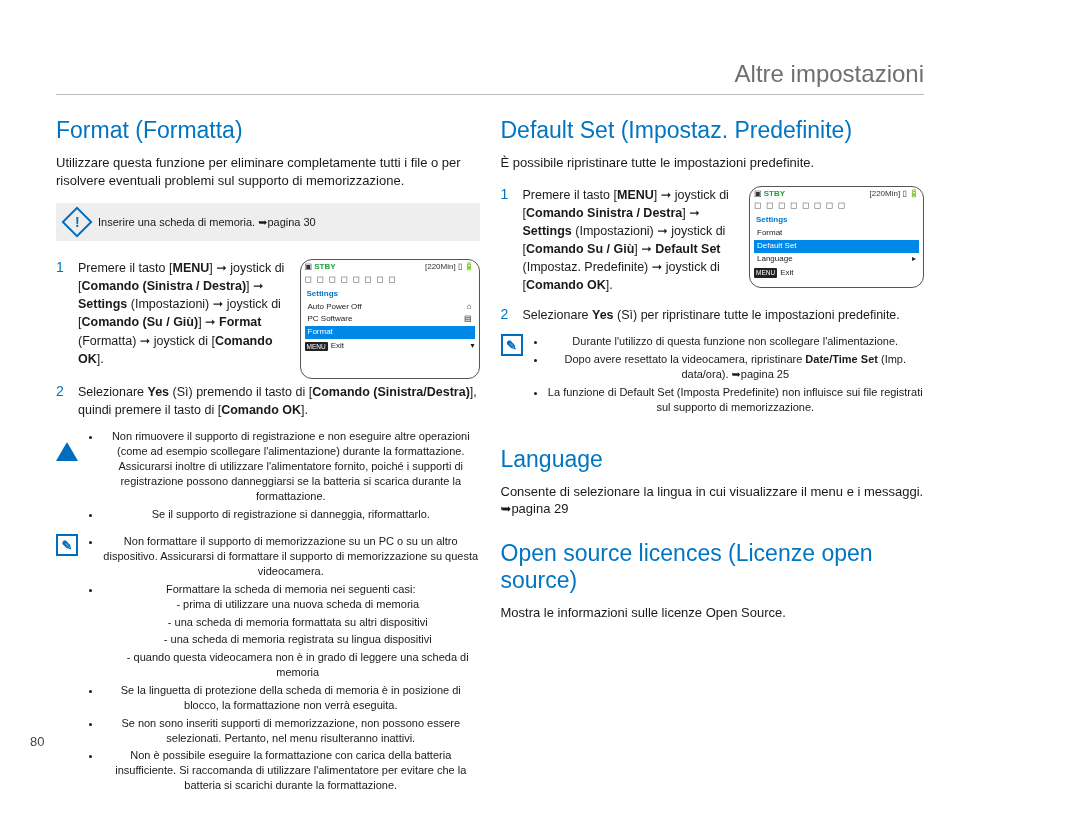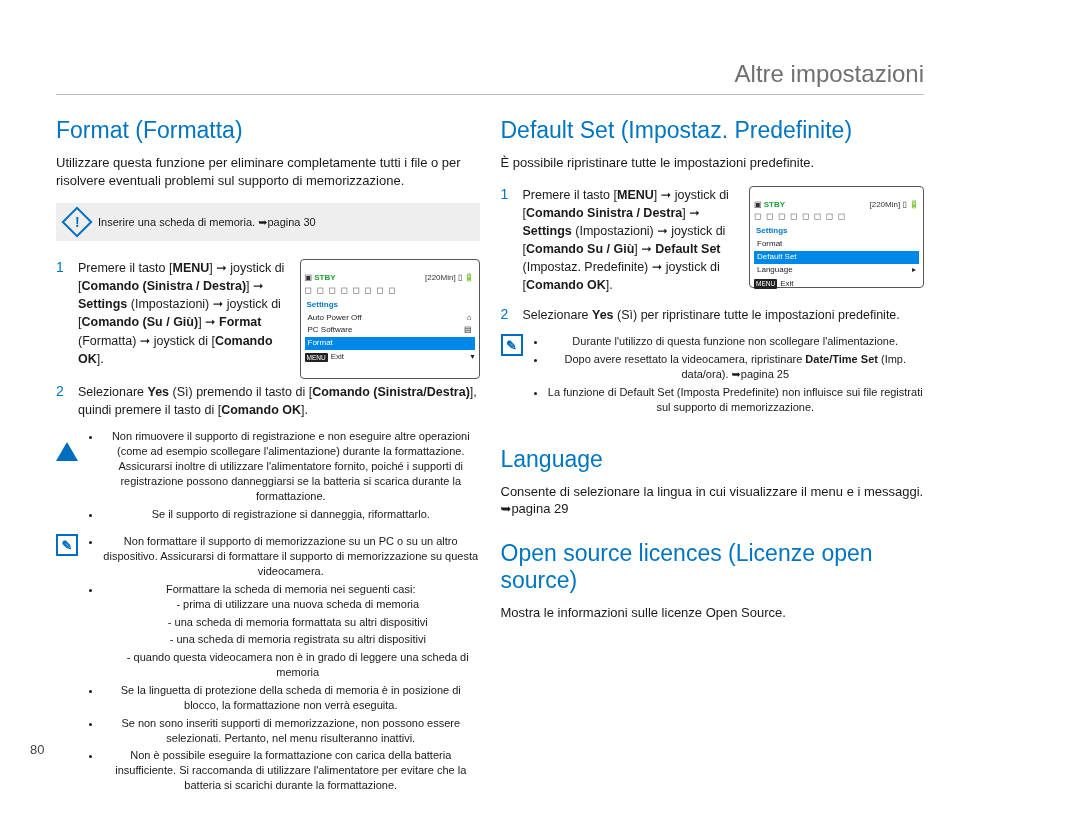--- a/index.html
+++ b/index.html
@@ -110,24 +110,24 @@
   .step-text b { font-weight: 700; }
   .two-split {
     display: flex;
     gap: 10px;
   }
   .two-split .txtcol { flex:1; }
   .lcd {
     width: 180px;
     height: 120px;
     border: 1px solid #555;
-    border-radius: 4px;
+    border-radius: 12px;
     background: #fff;
     box-sizing: border-box;
-    padding: 14px 4px;
+    padding: 3px 4px;
     font-size: 8px;
     line-height: 1.1;
     flex-shrink: 0;
   }
   .lcd-small {
     width: 175px;
     height: 102px;
   }
   .lcd-top {
     display:flex;
@@ -158,21 +158,21 @@
     list-style:none;
     padding-left: 12px;
     margin:2px 0 4px 0;
   }
   .sub-dashes li::before{
     content:"- ";
   }
   .page-num{
     position:absolute;
     left:30px;
-    bottom:68px;
+    bottom:76px;
     font-size:13px;
     color:#444;
   }
   .b { font-weight:700;}
 </style>
 </head>
 <body>
 
 <div class="page">
   <div class="header">Altre impostazioni</div>
@@ -244,21 +244,21 @@
 
       <div class="bullet-block">
         <div><span class="note-icon-info">✎</span></div>
         <ul>
           <li>Non formattare il supporto di memorizzazione su un PC o su un altro dispositivo. Assicurarsi di formattare il supporto di memorizzazione su questa videocamera.</li>
           <li>
             <span>Formattare la scheda di memoria nei seguenti casi:</span>
             <ul class="sub-dashes">
               <li>prima di utilizzare una nuova scheda di memoria</li>
               <li>una scheda di memoria formattata su altri dispositivi</li>
-              <li>una scheda di memoria registrata su altri dispositivi</li>
+              <li>una scheda di memoria registrata su lingua dispositivi</li>
               <li>quando questa videocamera non è in grado di leggere una scheda di memoria</li>
             </ul>
           </li>
           <li>Se la linguetta di protezione della scheda di memoria è in posizione di blocco, la formattazione non verrà eseguita.</li>
           <li>Se non sono inseriti supporti di memorizzazione, non possono essere selezionati. Pertanto, nel menu risulteranno inattivi.</li>
           <li>Non è possibile eseguire la formattazione con carica della batteria insufficiente. Si raccomanda di utilizzare l'alimentatore per evitare che la batteria si scarichi durante la formattazione.</li>
         </ul>
       </div>
     </div>
 

